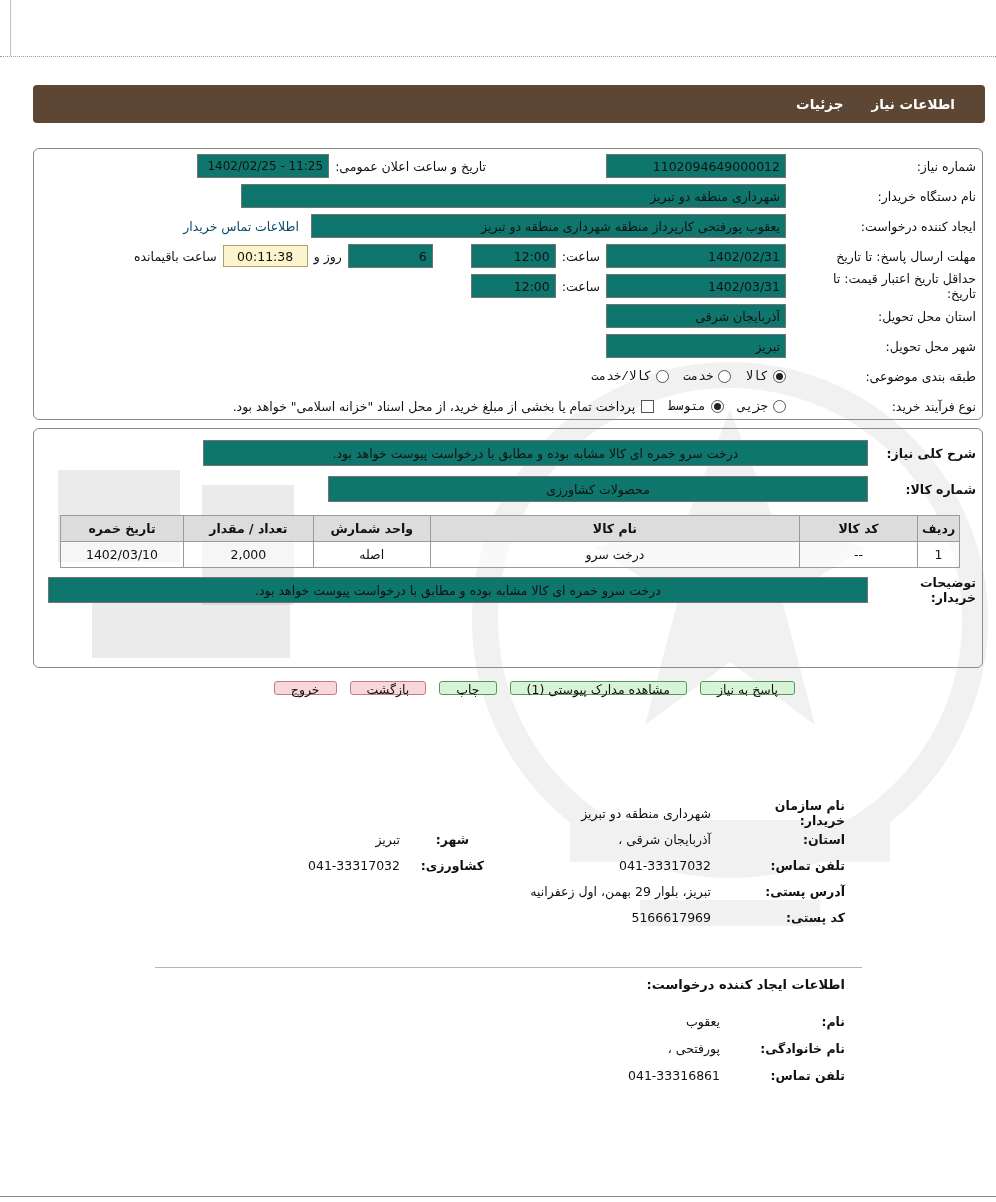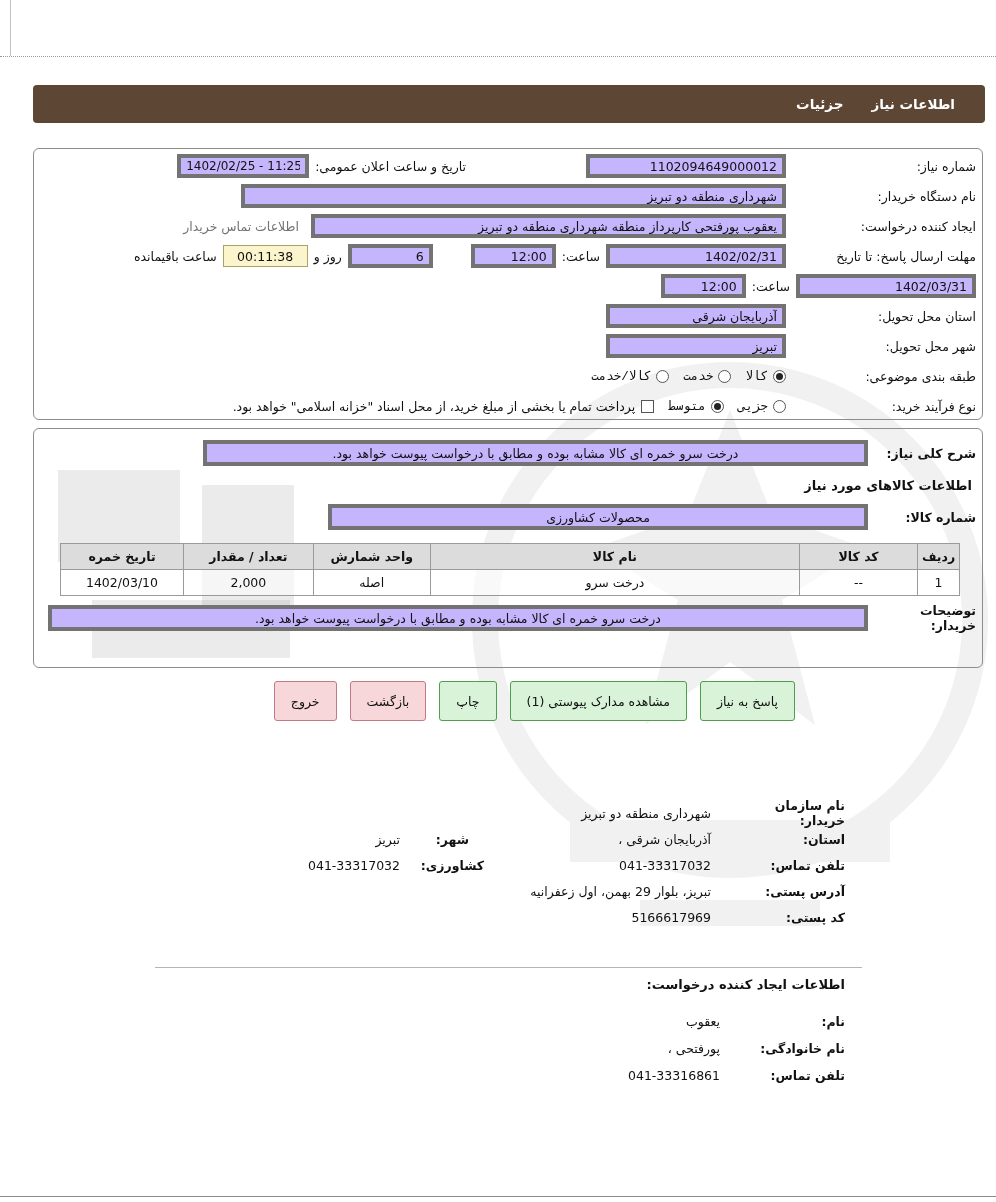--- a/index.html
+++ b/index.html
@@ -34,32 +34,32 @@
   .panel2 { top:428px; height:240px; padding:6px 6px; }
 
   .frow { display:flex; align-items:center; height:30px; }
   .frow.tall { height:36px; }
   .flabel  { width:190px; padding-left:8px; line-height:1.2; white-space:pre-line; text-align:right; flex:none; }
   .flabel2 { width:108px; padding-left:6px; line-height:1.2; white-space:pre-line; text-align:right; font-weight:bold; flex:none; }
   .inline-label { margin:0 6px; flex:none; }
   .gap { flex:none; }
 
   .inp {
-    height:24px; border:4px solid #737373; background:#c4b5fd; border-radius:0;
+    height:24px; border:1px solid #737373; background:#0f766e; border-radius:0;
     font-family:inherit; font-size:12.5px; color:#111; padding:0 5px; outline:none; flex:none;
   }
   .inp.num { direction:ltr; text-align:right; }
   .inp.center { text-align:center; }
 
   .countdown {
     width:85px; height:22px; background:#fbf4cd; border:1px solid #aba268;
     display:flex; align-items:center; justify-content:center;
     direction:ltr; flex:none; font-size:12.5px;
   }
-  .link { color:#737373; margin-right:12px; cursor:pointer; }
+  .link { color:#0c4a6e; margin-right:12px; cursor:pointer; }
 
   .radio-item { display:flex; align-items:center; margin-left:14px; cursor:pointer;font-family:Liberation Mono, monospace; }
   .radio {
     width:13px; height:13px; border:1px solid #555; border-radius:50%;
     background:#fff; position:relative; margin-left:5px; flex:none; display:inline-block;
   }
   .radio.checked::after { content:""; position:absolute; inset:2px; border-radius:50%; background:#222; }
   .checkbox-item { display:flex; align-items:center; cursor:pointer; }
   .checkbox { width:13px; height:13px; border:1px solid #555; background:#fff; margin-left:6px; flex:none; display:inline-block; }
 
@@ -67,21 +67,21 @@
 
   .items-table { border-collapse:collapse; width:900px; margin:8px 16px 4px auto; margin-right:16px; font-size:12.5px; }
   .items-table th { background:#dcdcdc; border:1px solid #9a9a9a; height:26px; font-weight:bold; text-align:center; }
   .items-table td { border:1px solid #9a9a9a; height:26px; text-align:center; background:rgba(255,255,255,0.55); }
 
   .btnrow {
     position:absolute; top:681px; left:0; width:996px;
     display:flex; align-items:center; gap:13px; padding-right:201px;
   }
   .btn {
-    height:40px; border-radius:3px; font-family:inherit; font-size:12.5px;
+    height:14px; border-radius:3px; font-family:inherit; font-size:12.5px;
     padding:0 16px; cursor:pointer; color:#111; flex:none;
   }
   .btn.green { background:#d9f3d9; border:1px solid #4e9e50; }
   .btn.pink  { background:#f8d7db; border:1px solid #c47a85; }
 
   .contact-header {
     position:absolute; top:745px; left:155px; width:707px; height:30px;
     background:#5d4633; color:#fff; font-weight:bold; font-size:13px;
     line-height:30px; padding-right:14px; text-align:right;
   }
@@ -118,21 +118,21 @@
 
   <div class="tabbar">
     <span class="tab">اطلاعات نیاز</span>
     <span class="tab">جزئیات</span>
   </div>
 
   <div class="panel panel1">
 
     <div class="frow">
       <div class="flabel">شماره نیاز:</div>
-      <input class="inp num" style="width: 200px; padding-left: 36px;" readonly="" value="1102094649000012">
+      <input class="inp num" style="width: 180px; padding-left: 36px;" readonly="" value="1102094649000012">
       <div class="gap" style="width:114px"></div>
       <div class="inline-label">تاریخ و ساعت اعلان عمومی:</div>
       <input class="inp num" style="width: 132px; font-size: 12px;" readonly="" value="1402/02/25 - 11:25">
     </div>
 
     <div class="frow">
       <div class="flabel">نام دستگاه خریدار:</div>
       <input class="inp" style="width: 545px;" readonly="" value="شهرداری منطقه دو تبریز">
     </div>
 
@@ -148,20 +148,22 @@
       <div class="inline-label">ساعت:</div>
       <input class="inp num" style="width: 85px;" readonly="" value="12:00">
       <div class="gap" style="width:38px"></div>
       <input class="inp num" style="width: 85px;" readonly="" value="6">
       <div class="inline-label">روز و</div>
       <div class="countdown">00:11:38</div>
       <div class="inline-label">ساعت باقیمانده</div>
     </div>
 
     <div class="frow">
+      <div class="flabel">حداقل تاریخ اعتبار قیمت: تا
+تاریخ:</div>
       <input class="inp num" style="width: 180px;" readonly="" value="1402/03/31">
       <div class="inline-label">ساعت:</div>
       <input class="inp num" style="width: 85px;" readonly="" value="12:00">
     </div>
 
     <div class="frow">
       <div class="flabel">استان محل تحویل:</div>
       <input class="inp" style="width: 180px;" readonly="" value="آذربایجان شرقی">
     </div>
 
@@ -204,21 +206,20 @@
 
   </div>
 
   <div class="panel panel2">
 
     <div class="frow tall">
       <div class="flabel2">شرح کلی نیاز:</div>
       <input class="inp center" style="width: 665px; height: 26px;" readonly="" value="درخت سرو خمره ای کالا مشابه بوده و مطابق با درخواست پیوست خواهد بود.">
     </div>
 
-    <div class="section-heading">اطلاعات کالاهای مورد نیاز</div>
 
     <div class="frow tall">
       <div class="flabel2">شماره کالا:</div>
       <input class="inp center" style="width: 540px; height: 26px;" readonly="" value="محصولات کشاورزی">
     </div>
 
     <table class="items-table">
       <thead>
         <tr>
           <th style="width:42px">ردیف</th>

